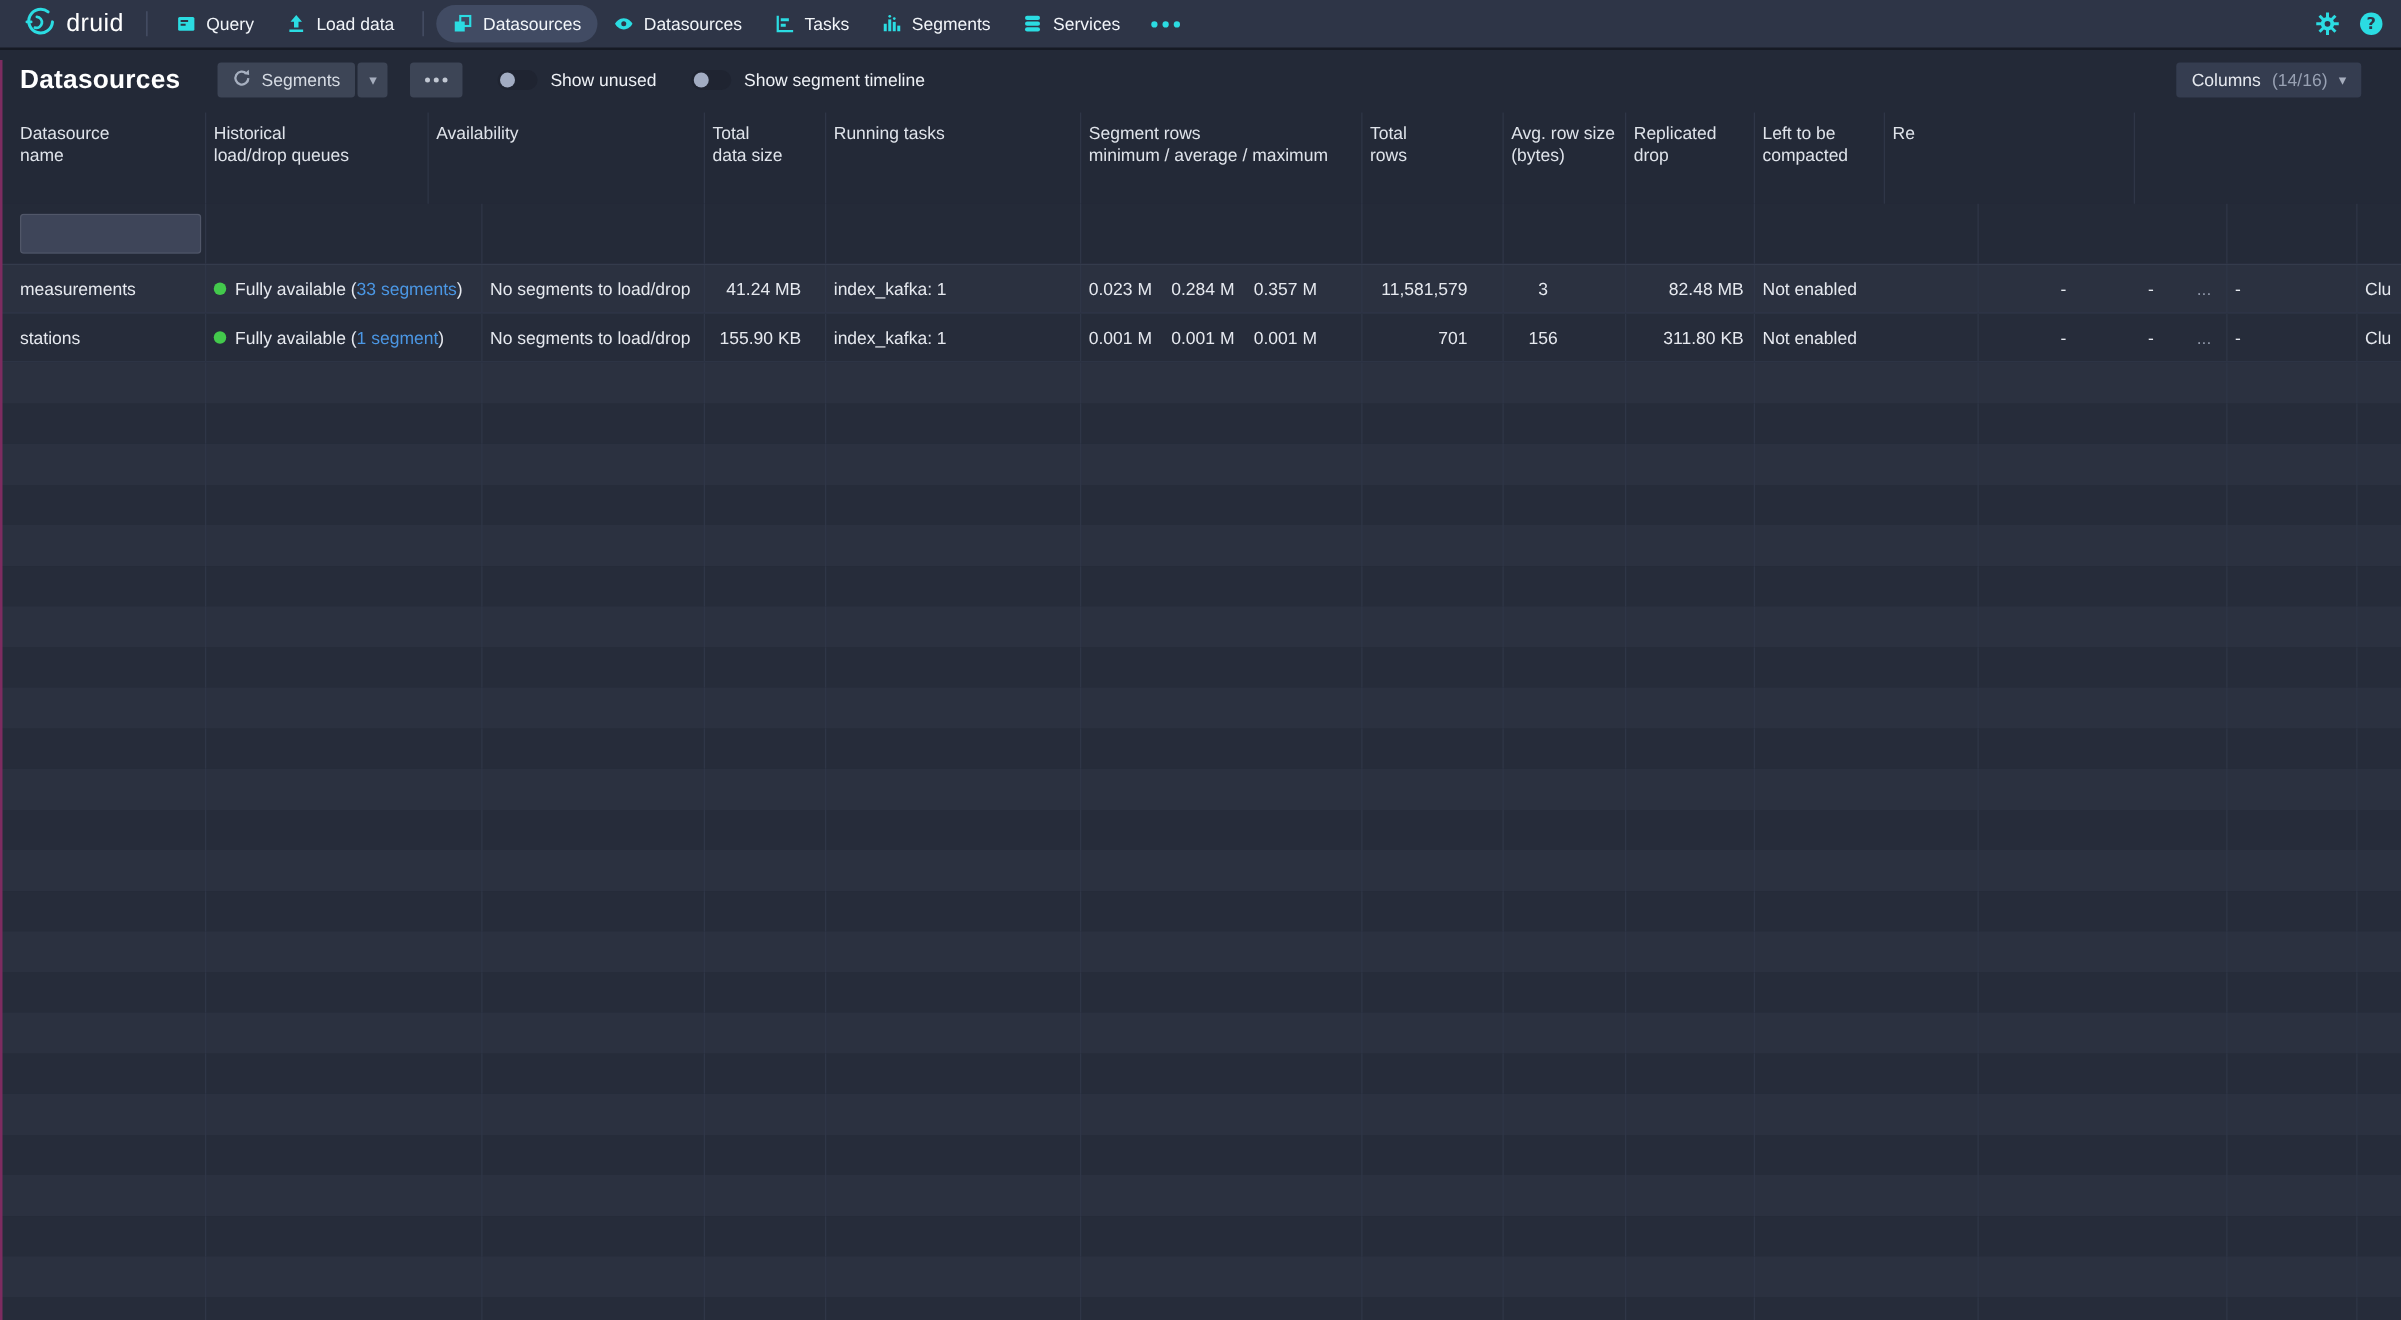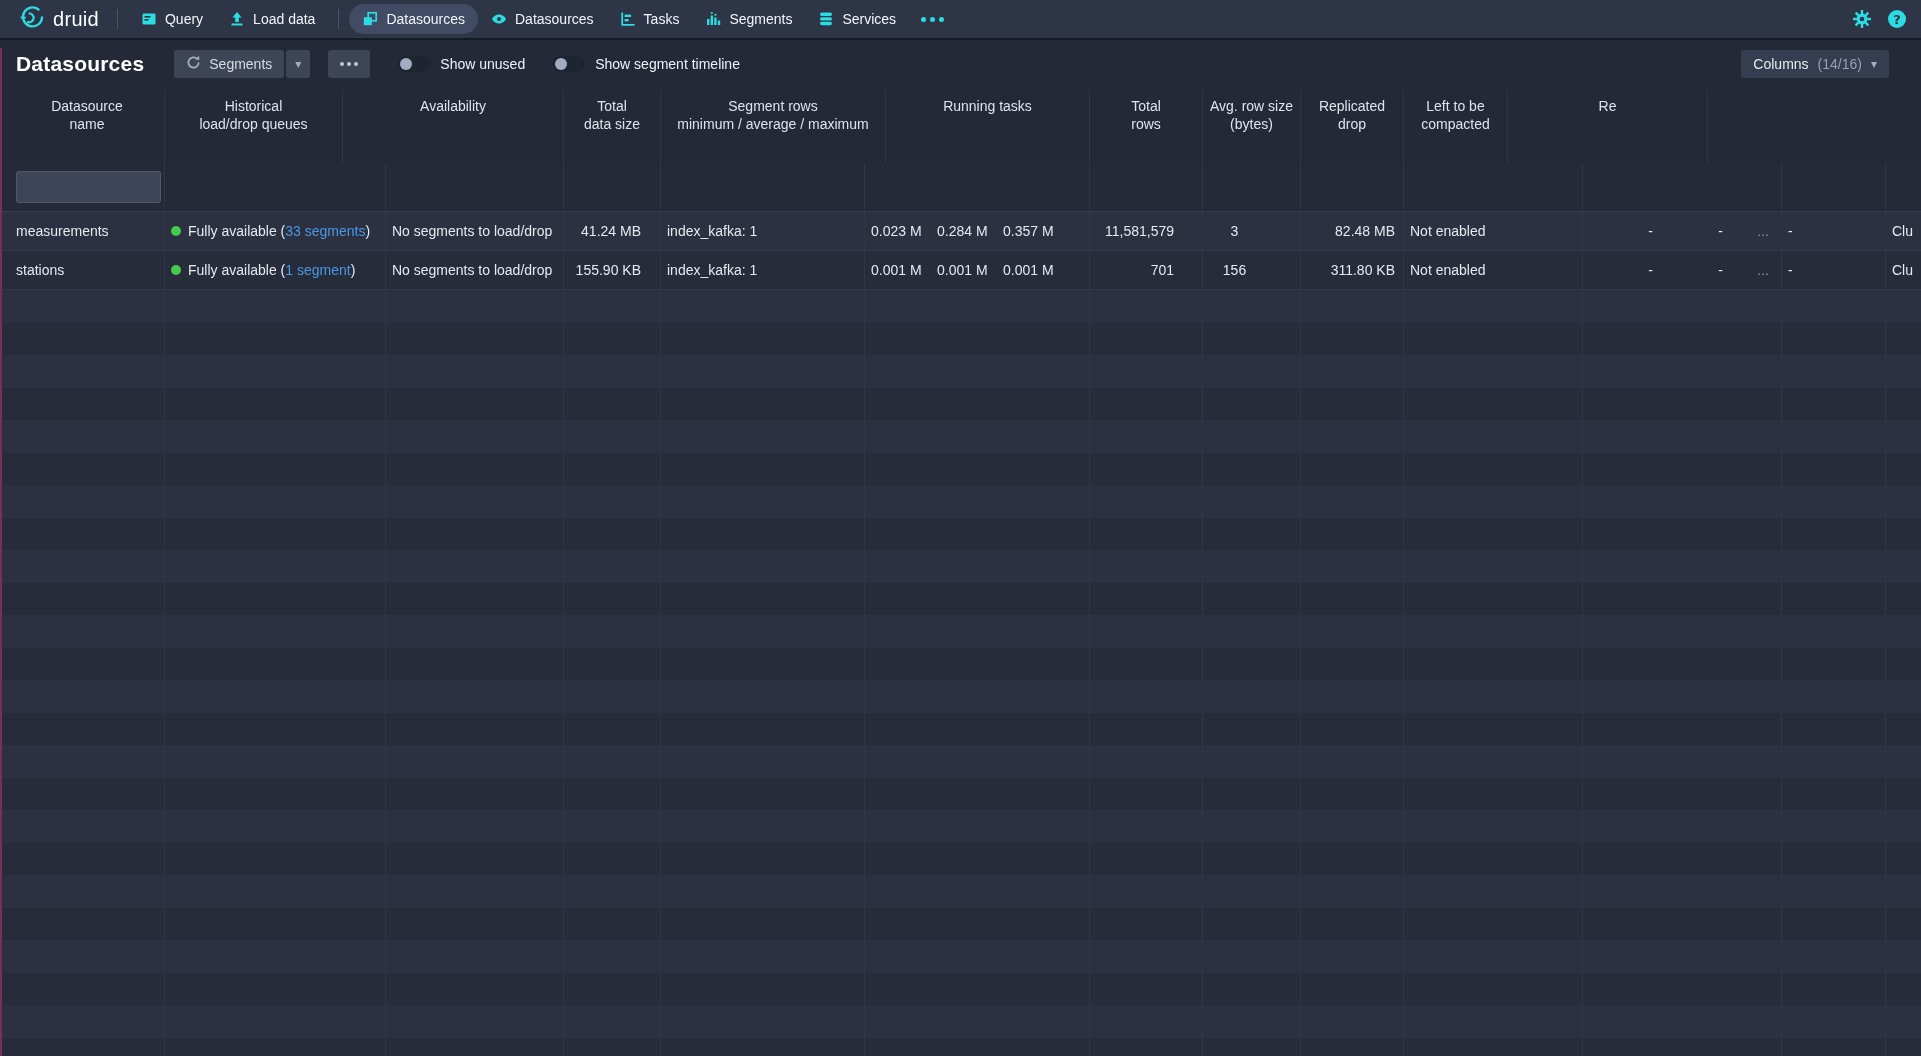--- a/index.html
+++ b/index.html
@@ -44,21 +44,21 @@
   .switch-label { color:#eef1f6; }
   .columns-btn { margin-left:auto; margin-right:16px; background:#353d50; height:28px;
     border-radius:3px; display:flex; align-items:center; gap:9px; padding:0 12px; cursor:pointer; }
   .columns-count { color:#98a1b3; }
 
   
   .table-wrap { position:absolute; top:90px; left:0; width:2086px; }
   .tr { display:flex; }
   .t-cell { border-right:1px solid #2f3647; padding:0 6px; display:flex; align-items:center;
     overflow:hidden; white-space:nowrap; flex:none; }
-  .th { display:block; padding:7px 6px 0 6px; line-height:18px; color:#dfe3ea; cursor:pointer;text-align:center; }
+  .th { display:block; padding:7px 6px 0 6px; line-height:18px; color:#dfe3ea; cursor:pointer; }
   .tbl-header { height:73px; }
   .filter-row { height:49px; background:#242a38; border-bottom:1px solid #343b4c; }
   .filter-input { width:145px; height:32px; margin-left:10px; background:#3e4559; border:none;
     border-radius:3px; box-shadow:inset 0 0 0 1px rgba(255,255,255,0.10); color:#e6e9ef;
     padding:0 8px; font-family:inherit; font-size:14px; outline:none; }
   .data-row { height:39px; border-bottom:1px solid #30374a; }
   .row-light { background:#2b3140; }
   .row-dark  { background:#262c3a; }
   .empty-row { height:32.5px; }
   .first-col-pad { padding-left:16px; }
@@ -243,26 +243,26 @@
         <div>Historical</div>
         <div>load/drop queues</div>
       </div>
       <div class="t-cell th" style="width: 221px; display: block;">
         <div>Availability</div>
       </div>
       <div class="t-cell th" style="width: 97px; display: block;">
         <div>Total</div>
         <div>data size</div>
       </div>
+      <div class="t-cell th" style="width: 204px; display: block;">
+        <div>Running tasks</div>
+      </div>
       <div class="t-cell th" style="width: 225px; display: block;">
         <div>Segment rows</div>
         <div>minimum / average / maximum</div>
-      </div>
-      <div class="t-cell th" style="width: 204px; display: block;">
-        <div>Running tasks</div>
       </div>
       <div class="t-cell th" style="width: 113px; display: block;">
         <div>Total</div>
         <div>rows</div>
       </div>
       <div class="t-cell th" style="width: 98px; display: block;">
         <div>Avg. row size</div>
         <div>(bytes)</div>
       </div>
       <div class="t-cell th" style="width: 103px; display: block;">

